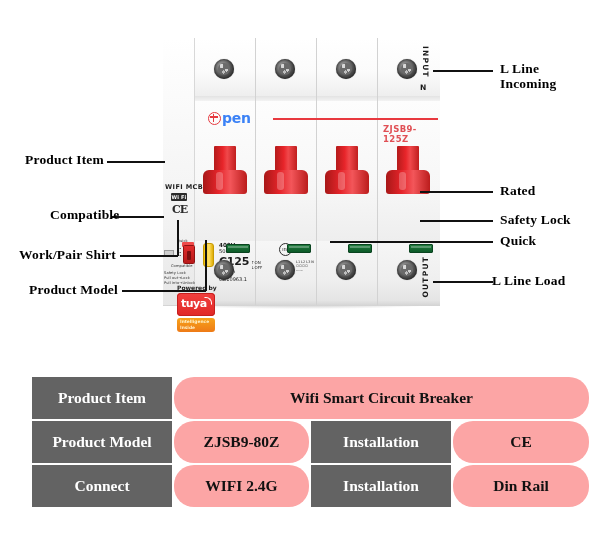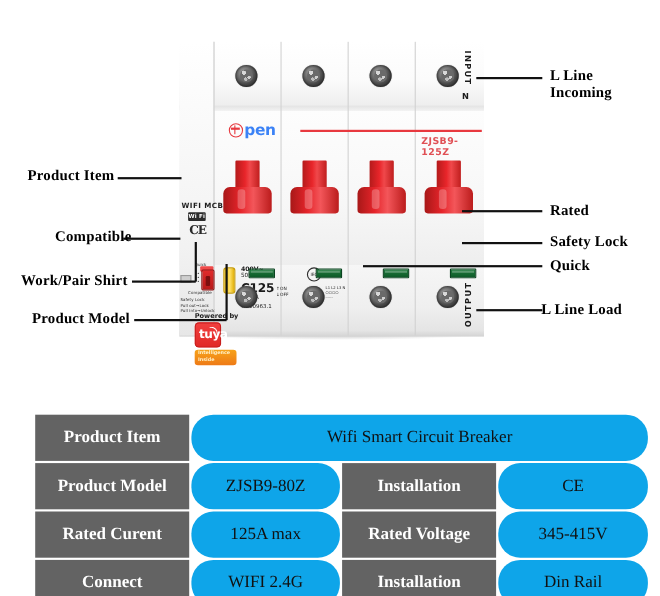--- a/index.html
+++ b/index.html
@@ -124,21 +124,21 @@
          border-radius:3px;border:1px solid #c79b04;}
 
   
   .greenwin{position:absolute;width:22px;height:7px;
             background:linear-gradient(180deg,#1f7a3d,#0d5a28);border:1px solid #0a4420;
             border-radius:1px;}
   .greenwin:after{content:"";position:absolute;left:1px;top:1px;right:1px;height:2px;
                   background:rgba(255,255,255,.28);}
 
   
-  .tuya{position:absolute;left:14px;top:255px;width:24px;height:23px;
+  .tuya{position:absolute;left:14px;top:255px;width:38px;height:23px;
         background:linear-gradient(180deg,#f2403f,#e02826);border-radius:4px;
         box-shadow:0 0 0 1px #c61f1e inset;}
   .tuya span{position:absolute;left:4px;top:4px;color:#fff;
              font-family:"DejaVu Sans",sans-serif;font-size:11px;font-weight:700;
              letter-spacing:-.5px;}
   .tuya .sig{position:absolute;right:3px;top:4px;width:6px;height:6px;
              border:1.4px solid #fff;border-left-color:transparent;
              border-bottom-color:transparent;border-radius:0 6px 0 0;}
   .poweredby{position:absolute;left:14px;top:246px;font-family:"DejaVu Sans",sans-serif;
              font-size:6px;font-weight:700;color:#1d1d1d;}
@@ -158,21 +158,21 @@
            color:#262626;line-height:4px;}
   .arrowset{position:absolute;font-family:"DejaVu Sans",sans-serif;font-size:4.2px;
             color:#1e1e1e;line-height:5px;}
 
   
   #spec{position:absolute;left:30px;top:375px;width:555px;
         border-collapse:separate;border-spacing:2px;table-layout:fixed;}
   #spec td{height:40px;font-family:"Liberation Serif",serif;font-size:15.5px;
            text-align:center;vertical-align:middle;}
   #spec td.h{background:#636363;color:#ffffff;font-weight:bold;}
-  #spec td.v{background:#0ea5e9;color:#111111;font-weight:normal;border-radius:20px;}
+  #spec td.v{background:#fca5a5;color:#111111;font-weight:bold;border-radius:20px;}
 </style>
 </head>
 <body>
 
 <div class="shadow"></div>
 
 <div id="breaker">
 
   <div class="topblock"></div>
   <div class="capstrip"></div>
@@ -325,25 +325,19 @@
       <td class="h">Product Item</td>
       <td class="v" colspan="3">Wifi Smart Circuit Breaker</td>
     </tr>
     <tr>
       <td class="h">Product Model</td>
       <td class="v">ZJSB9-80Z</td>
       <td class="h">Installation</td>
       <td class="v">CE</td>
     </tr>
     <tr>
-      <td class="h">Rated Curent</td>
-      <td class="v">125A max</td>
-      <td class="h">Rated Voltage</td>
-      <td class="v">345-415V</td>
-    </tr>
-    <tr>
       <td class="h">Connect</td>
       <td class="v">WIFI 2.4G</td>
       <td class="h">Installation</td>
       <td class="v">Din Rail</td>
     </tr>
   </tbody>
 </table>
 
 </body></html>

